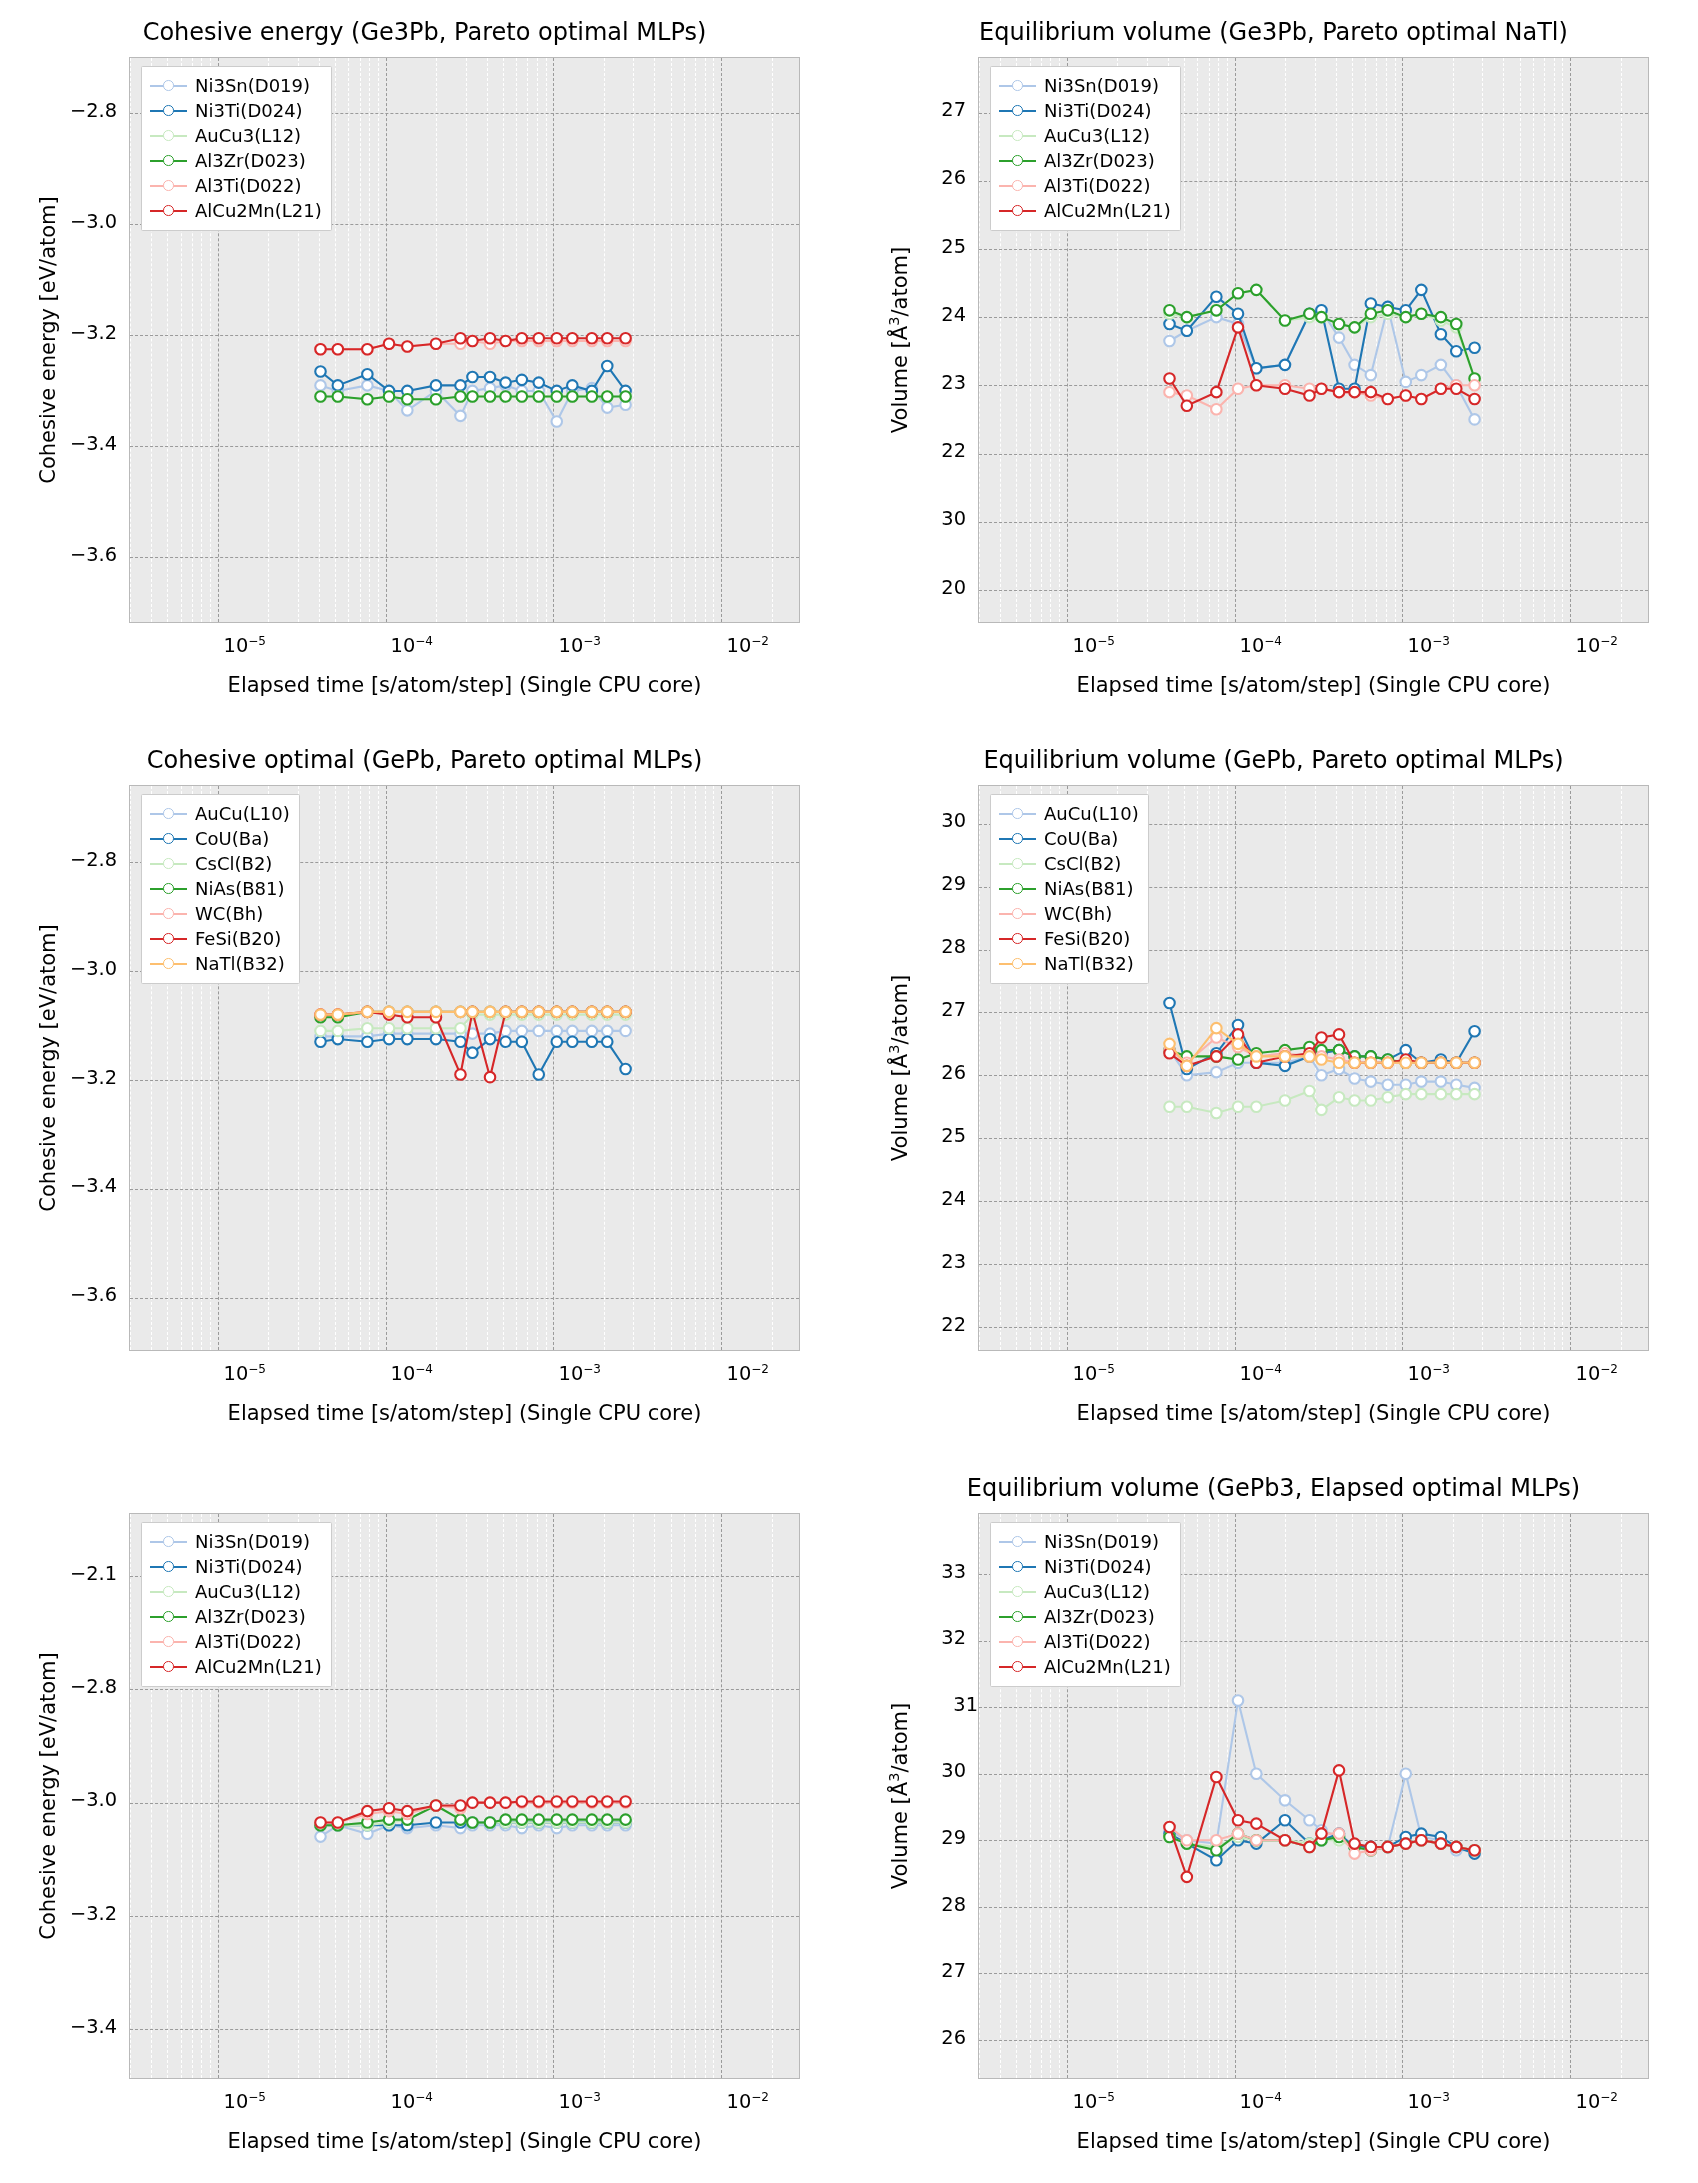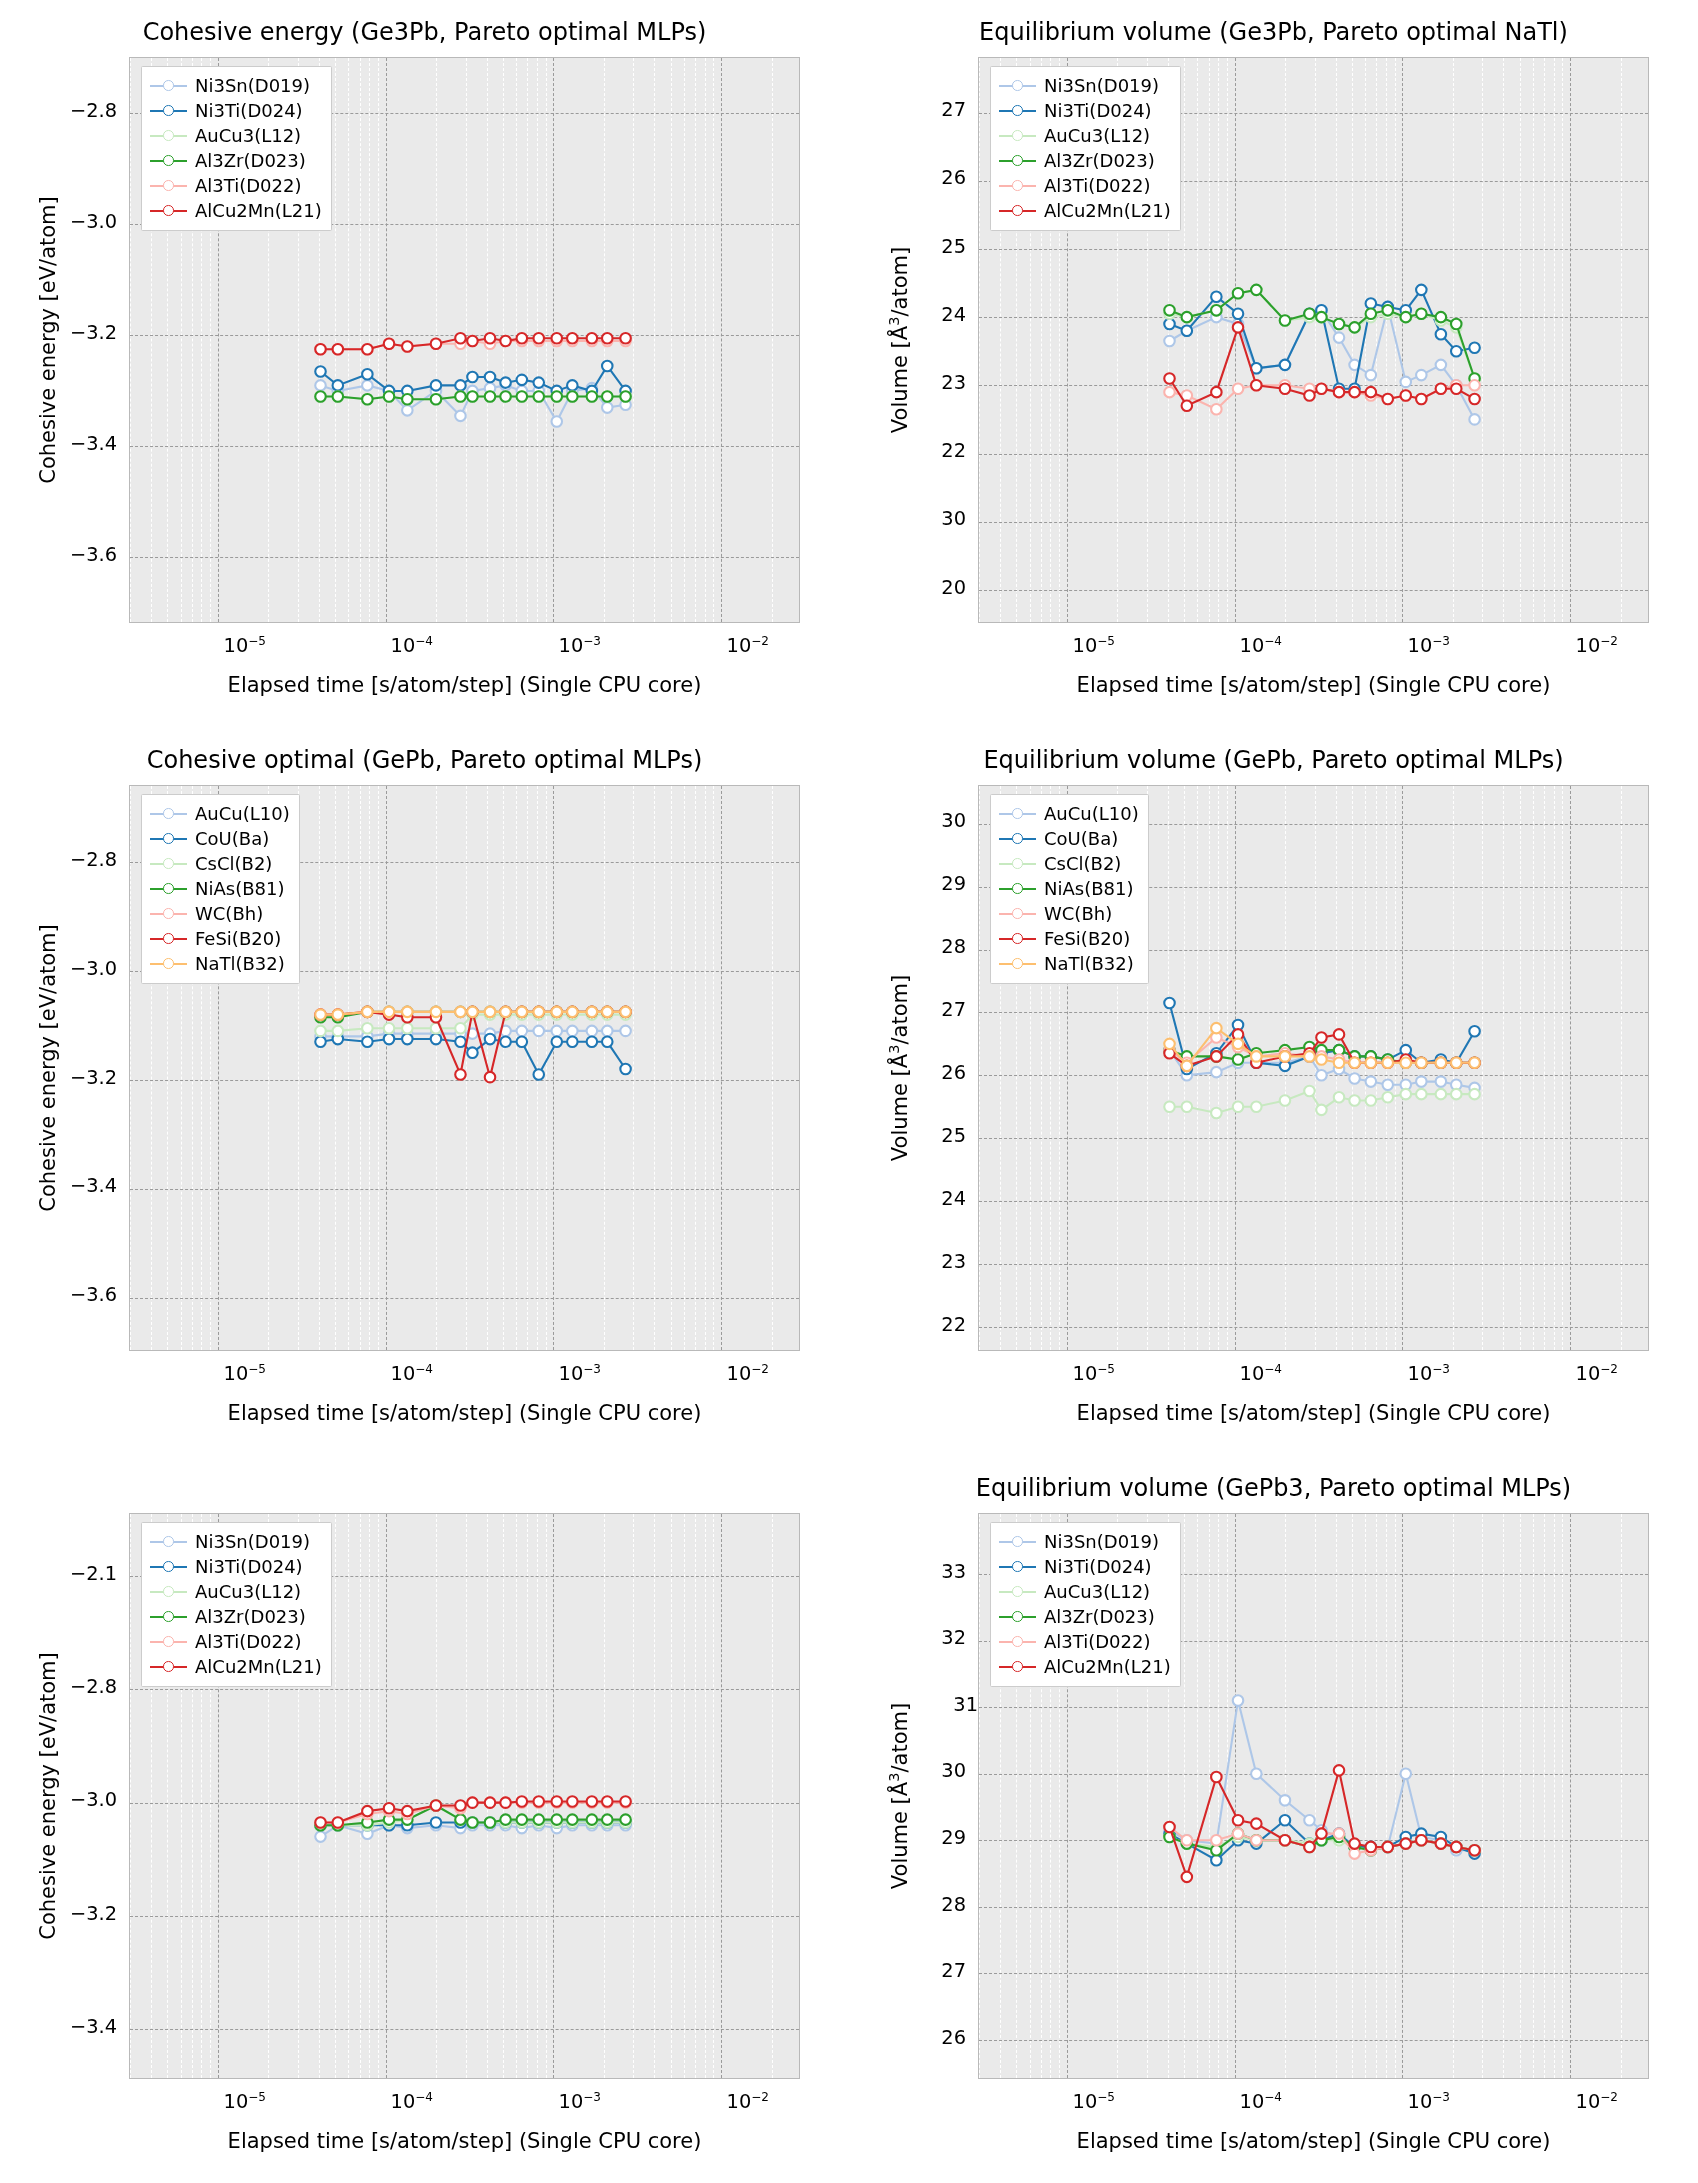--- a/index.html
+++ b/index.html
@@ -1323,21 +1323,21 @@
           <span class="legend-line">
             <span class="seg" style="background: rgb(214, 39, 40);"></span>
             <span class="mk" style="border-color: rgb(214, 39, 40);"></span>
           </span>
           <span class="legend-label">AlCu2Mn(L21)</span>
         </div>
       </div>
     </div>
 
   <div class="panel">
-    <div class="panel-title">Equilibrium volume (GePb3, Pareto optimal MLPs)</div>
+    <div class="panel-title">Equilibrium volume (GePb3, Elapsed optimal MLPs)</div>
   <div class="plot-area" style="left: 129px; top: 57px; width: 671px; height: 566px;">
         <div class="gridline-v" style="left: 0px; border-left: 1.2px dashed rgb(255, 255, 255);"></div>
         <div class="gridline-v" style="left: 21px; border-left: 1.2px dashed rgb(255, 255, 255);"></div>
         <div class="gridline-v" style="left: 37px; border-left: 1.2px dashed rgb(255, 255, 255);"></div>
         <div class="gridline-v" style="left: 51px; border-left: 1.2px dashed rgb(255, 255, 255);"></div>
         <div class="gridline-v" style="left: 62px; border-left: 1.2px dashed rgb(255, 255, 255);"></div>
         <div class="gridline-v" style="left: 71px; border-left: 1.2px dashed rgb(255, 255, 255);"></div>
         <div class="gridline-v" style="left: 80px; border-left: 1.2px dashed rgb(255, 255, 255);"></div>
         <div class="gridline-v major" style="left: 88px;"></div>
         <div class="gridline-v" style="left: 138px; border-left: 1.2px dashed rgb(255, 255, 255);"></div>

